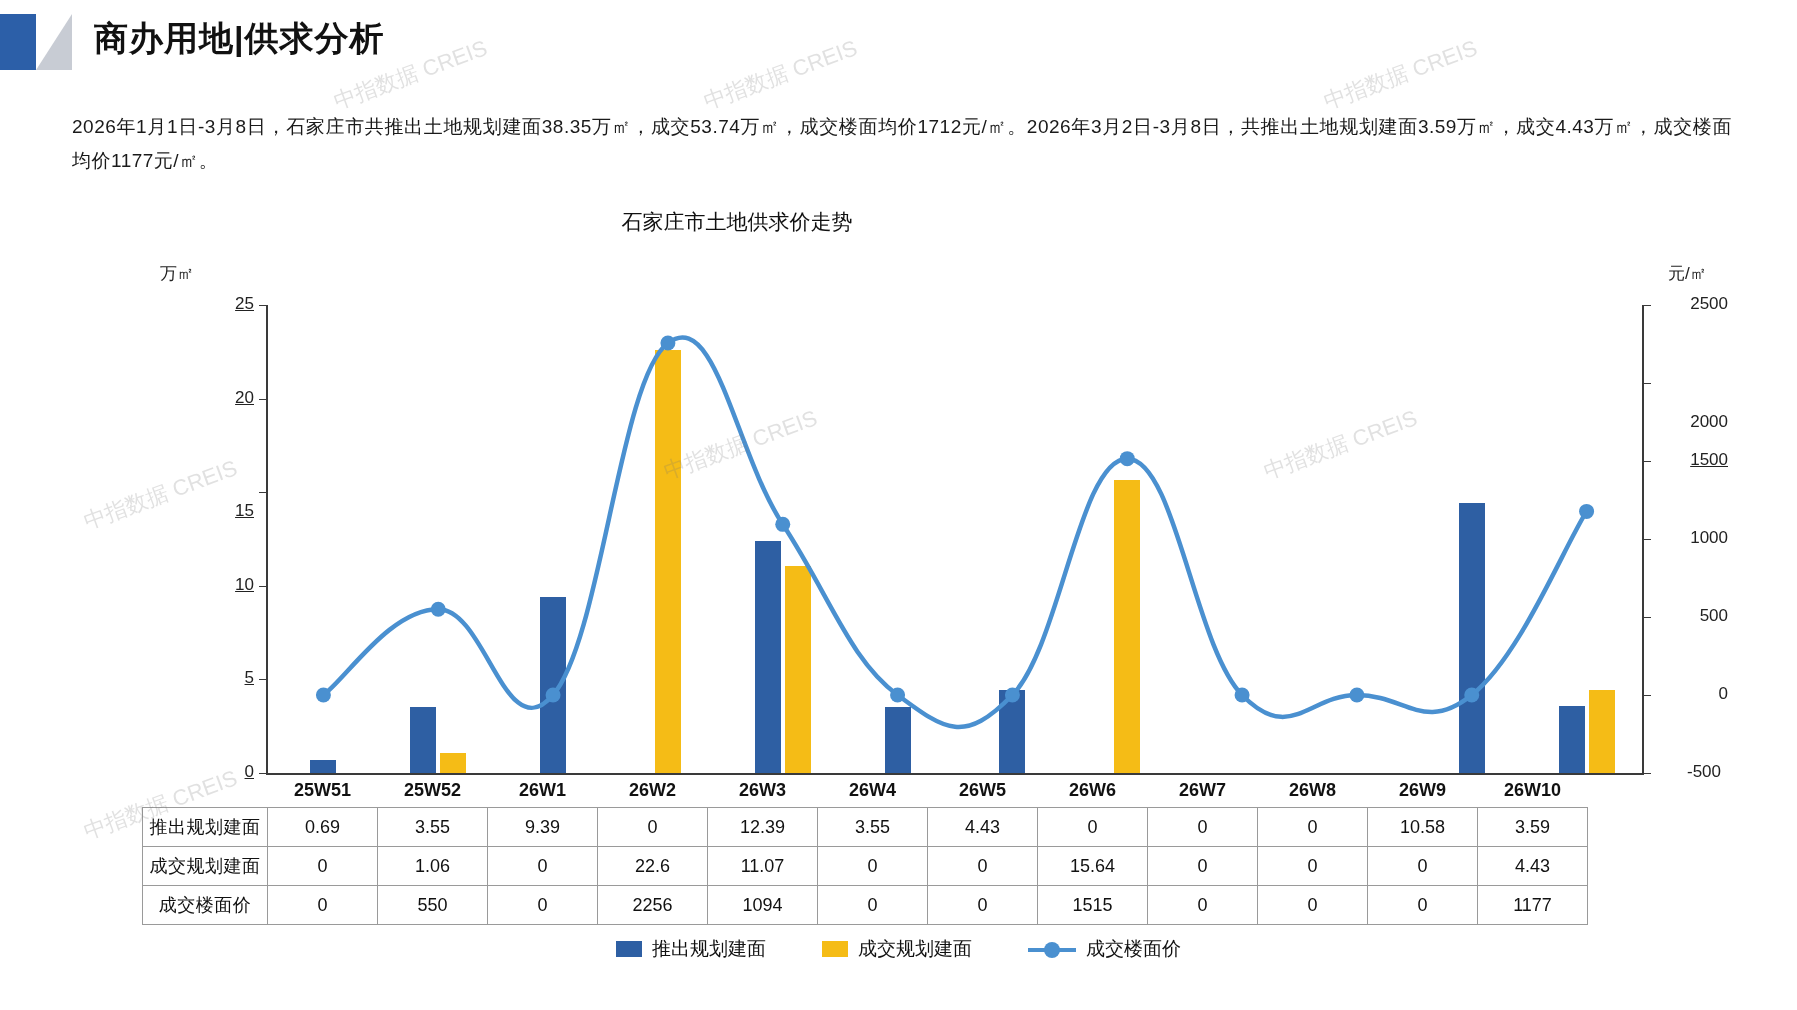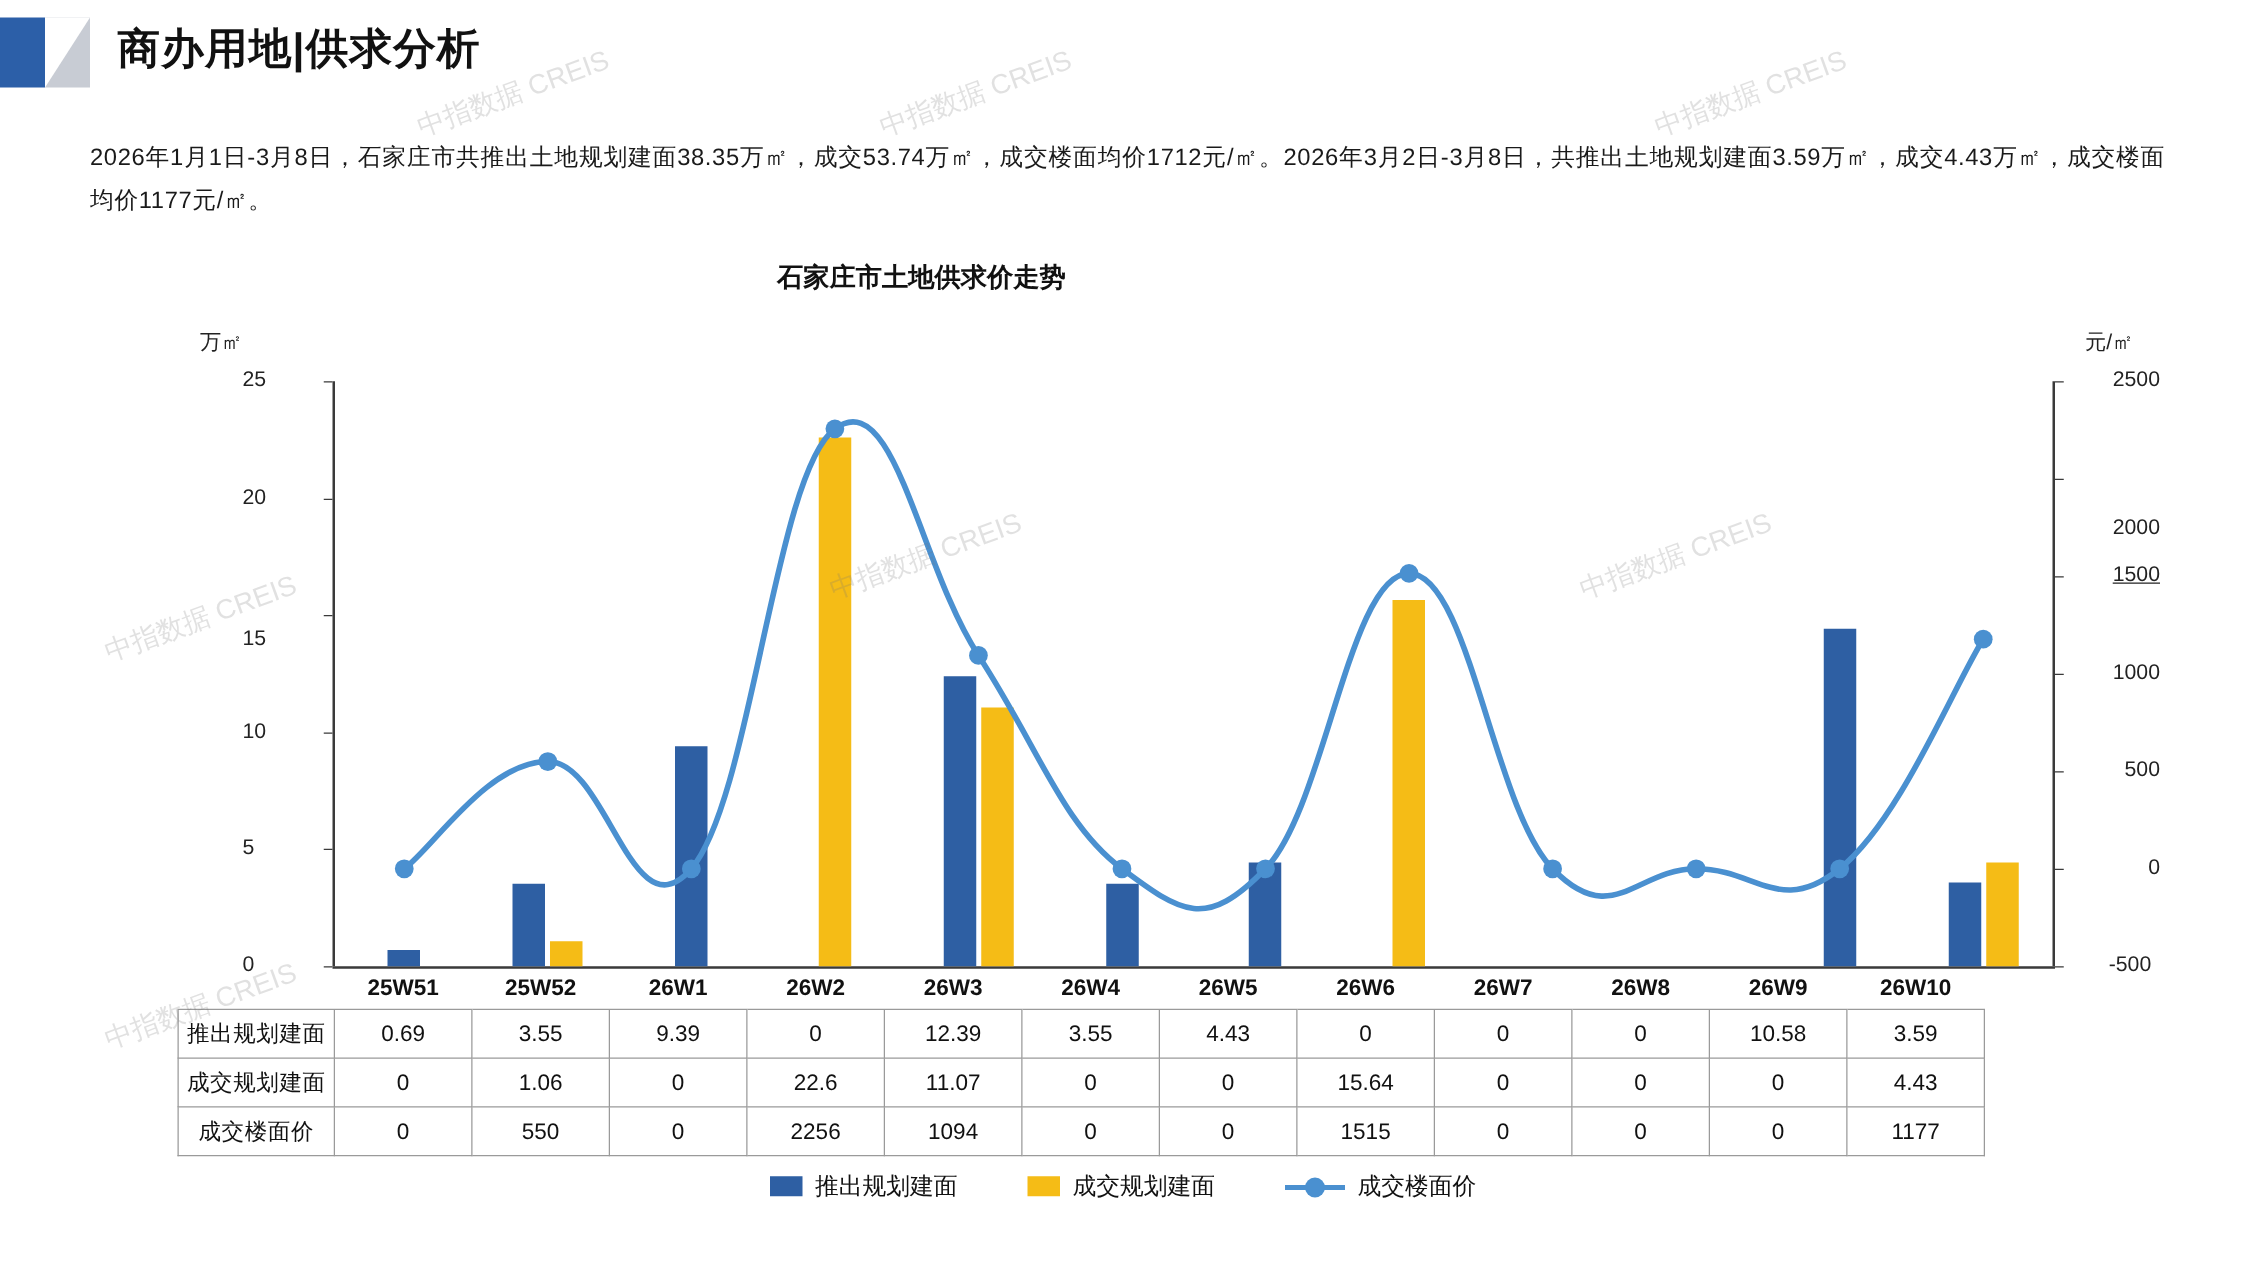--- a/index.html
+++ b/index.html
@@ -75,21 +75,21 @@
   }
 
   
   .chart-title {
     position: absolute;
     left: 0;
     top: 208px;
     width: 1474px;
     text-align: center;
     font-size: 21px;
-    font-weight: bold;
+    font-weight: normal;
     color: #111;
   }
 
   
   .unit-left {
     position: absolute;
     left: 160px;
     top: 262px;
     font-size: 17px;
     color: #222;
@@ -126,21 +126,21 @@
     width: 1378px;
     height: 2px;
     background: #3a3a3a;
   }
   .tick-left, .tick-right {
     position: absolute;
     font-size: 17px;
     color: #222;
     white-space: nowrap;
   }
-  .tick-left { width: 60px; }
+  .tick-left { text-align: right; width: 60px; text-decoration: underline; }
   .tick-right { text-align: right; width: 70px; }
   .tick-mark {
     position: absolute;
     width: 7px;
     height: 1px;
     background: #3a3a3a;
   }
 
   .bar {
     position: absolute;

